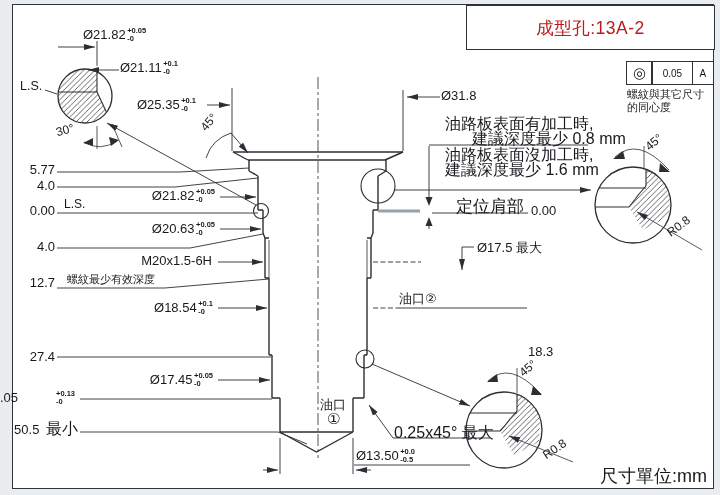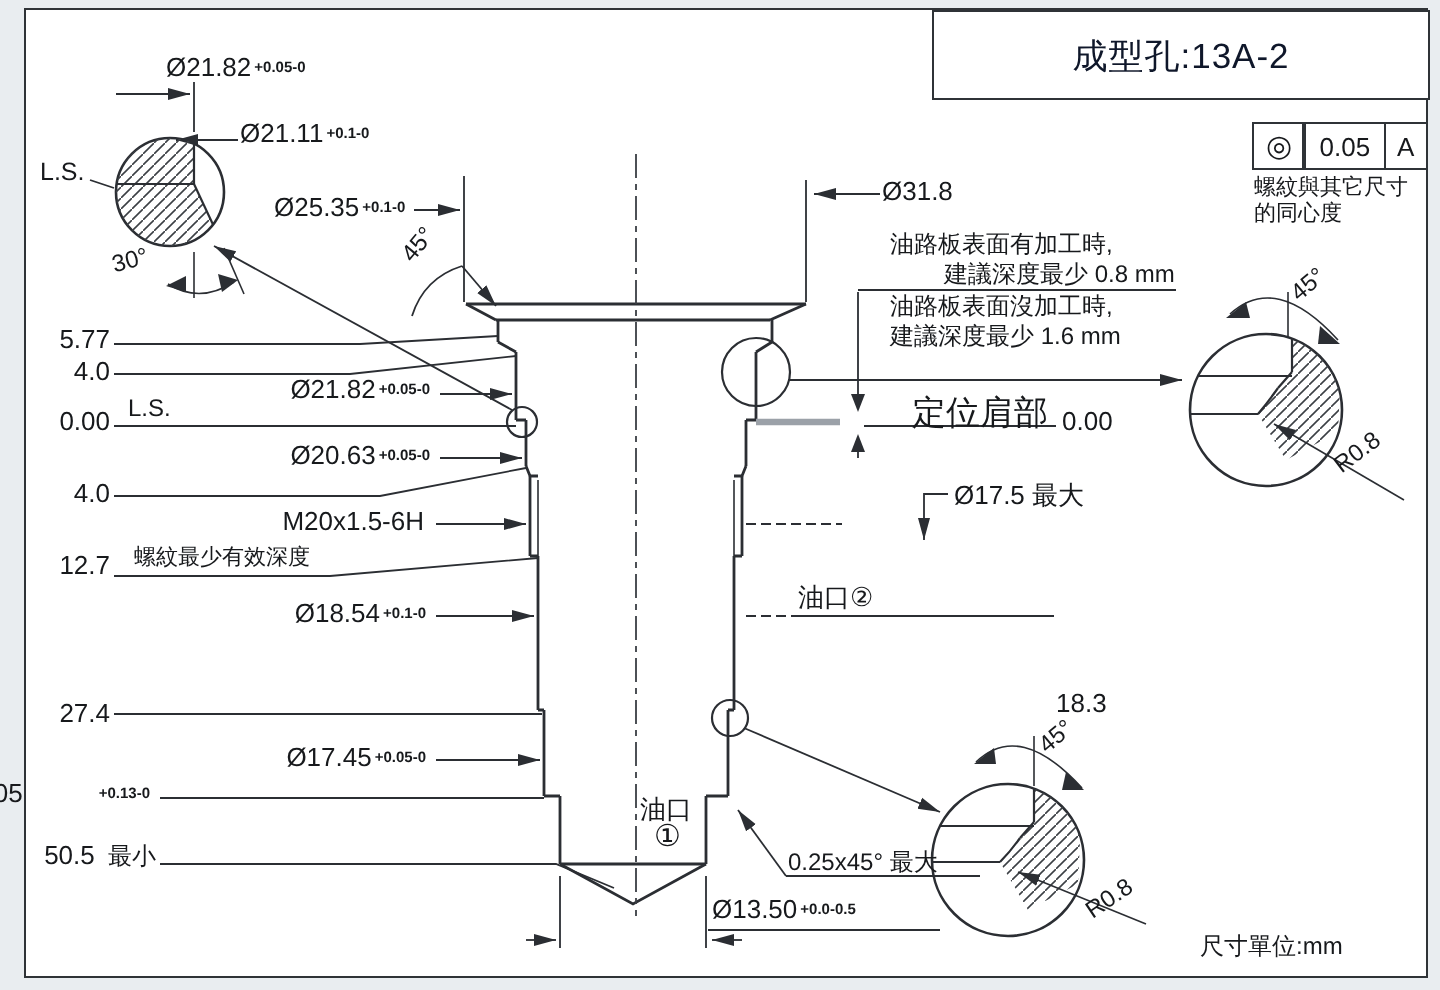--- a/index.html
+++ b/index.html
@@ -2,28 +2,28 @@
 <html><head>
 <meta charset="utf-8">
 <style>
   html,body{margin:0;padding:0;}
   body{font-family:"Liberation Sans","DejaVu Sans",sans-serif;}
   #stage{position:relative;width:720px;height:495px;background:#e9edf0;overflow:hidden;}
   #sheet{position:absolute;left:12px;top:4px;width:702px;height:485px;background:#ffffff;border:1.6px solid #2f3337;box-sizing:border-box;}
   svg.lines{position:absolute;left:0;top:0;width:720px;height:495px;}
   .tx{position:absolute;font-size:13px;color:#17191c;white-space:nowrap;line-height:1.05;}
   .dim{display:flex;align-items:center;gap:1.5px;}
-  .tol{display:flex;flex-direction:row;font-size:7.5px;line-height:7.5px;font-weight:bold;}
+  .tol{display:flex;flex-direction:column;font-size:7.5px;line-height:7.5px;font-weight:bold;}
   .tol i{font-style:normal;display:block;}
   .small{font-size:11px;}
-  .cjk{font-size:12px;}
+  .cjk{font-size:16px;}
   #title-box{position:absolute;left:466px;top:5px;width:249px;height:45px;border:1.7px solid #2f3337;box-sizing:border-box;display:flex;align-items:center;justify-content:center;background:#fff;}
-  #title-box span{font-size:17.5px;color:#0f172a;letter-spacing:.5px;}
+  #title-box span{font-size:17.5px;color:#b91c1c;letter-spacing:.5px;}
   #fcf{position:absolute;left:626px;top:61px;display:flex;background:#fff;}
-  #fcf .cell{border:1.6px solid #2f3337;box-sizing:border-box;height:24px;display:flex;align-items:center;justify-content:center;font-size:13px;color:#17191c;}
+  #fcf .cell{border:1.6px solid #2f3337;box-sizing:border-box;height:24px;display:flex;align-items:center;justify-content:center;font-size:10px;color:#17191c;}
   #fcf .c1{width:27px;font-size:15px;margin-right:-1.6px;}
   #fcf .c2{width:42px;margin-right:-1.6px;}
   #fcf .c3{width:22px;}
 </style>
 </head>
 <body>
 
 <div id="stage">
   <div id="sheet"></div>
 
@@ -310,14 +310,14 @@
         <i>+0.0</i>
         <i>-0.5</i>
       </span>
   </div>
 
   <div class="tx" style="left:645px;top:136px;font-size:12px;transform:rotate(-40deg);">45°</div>
   <div class="tx" style="left:666px;top:220px;font-size:12px;transform:rotate(-37deg);">R0.8</div>
   <div class="tx" style="left:519px;top:362px;font-size:12px;transform:rotate(-40deg);">45°</div>
   <div class="tx" style="left:542px;top:443px;font-size:12px;transform:rotate(-34deg);">R0.8</div>
 
-  <div class="tx" style="left:600px;top:467px;font-size:12px;">尺寸單位:mm</div>
+  <div class="tx" style="left:600px;top:467px;font-size:18px;">尺寸單位:mm</div>
 </div>
 
 </body></html>

